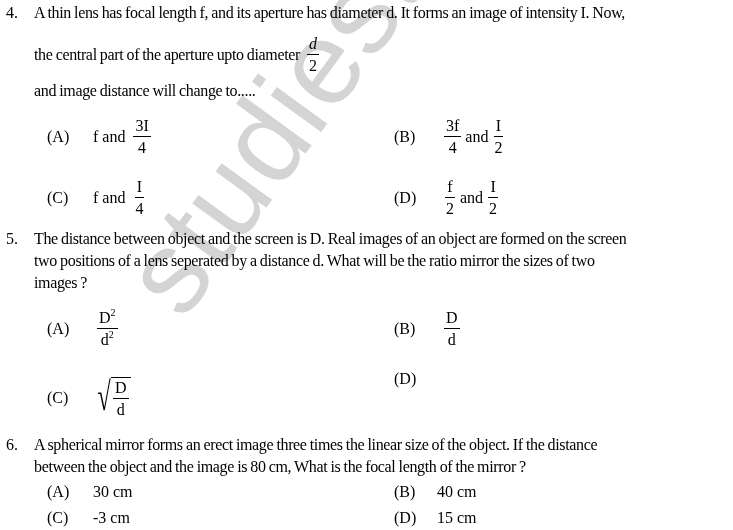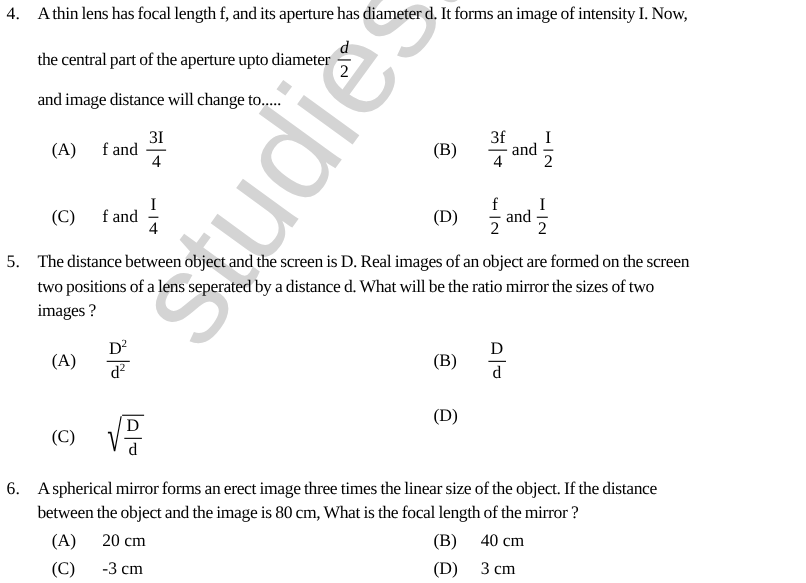--- a/index.html
+++ b/index.html
@@ -130,27 +130,27 @@
   </div>
 </div>
 
 <div>
   <div class="abs qnum" style="top:436px">6.</div>
   <div class="abs qtext" style="top:436px">A spherical mirror forms an erect image three times the linear size of the object. If the distance</div>
   <div class="abs qtext" style="top:458px">between the object and the image is 80 cm, What is the focal length of the mirror ?</div>
 
   <div class="abs optL opt" style="top:483px">
     <span class="lbl">(A)</span>
-    <span>20 cm</span>
+    <span>30 cm</span>
   </div>
   <div class="abs optR opt" style="top:483px">
     <span class="lbl" style="width:43px">(B)</span>
     <span>40 cm</span>
   </div>
   <div class="abs optL opt" style="top:509px">
     <span class="lbl">(C)</span>
     <span>-3 cm</span>
   </div>
   <div class="abs optR opt" style="top:509px">
     <span class="lbl" style="width:43px">(D)</span>
-    <span>3 cm</span>
+    <span>15 cm</span>
   </div>
 </div>
 
 </body></html>

